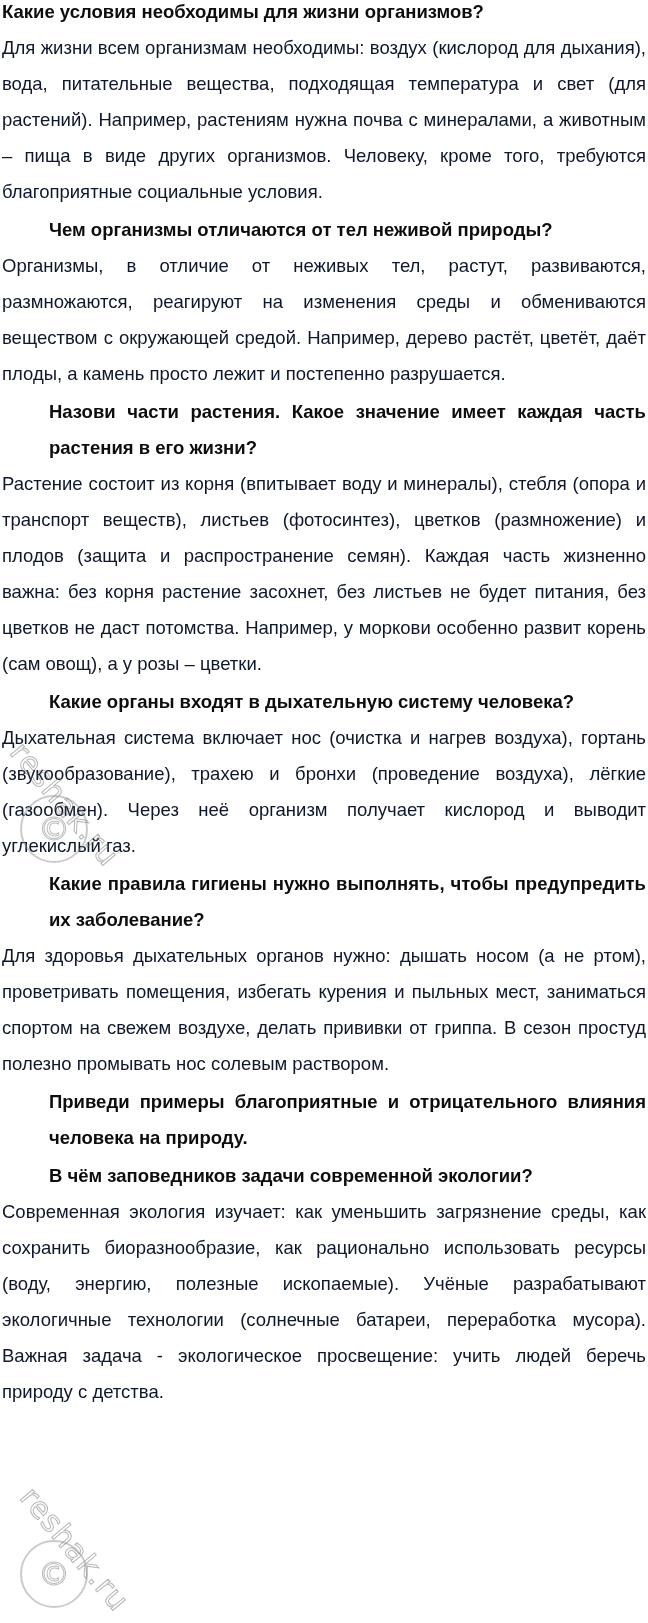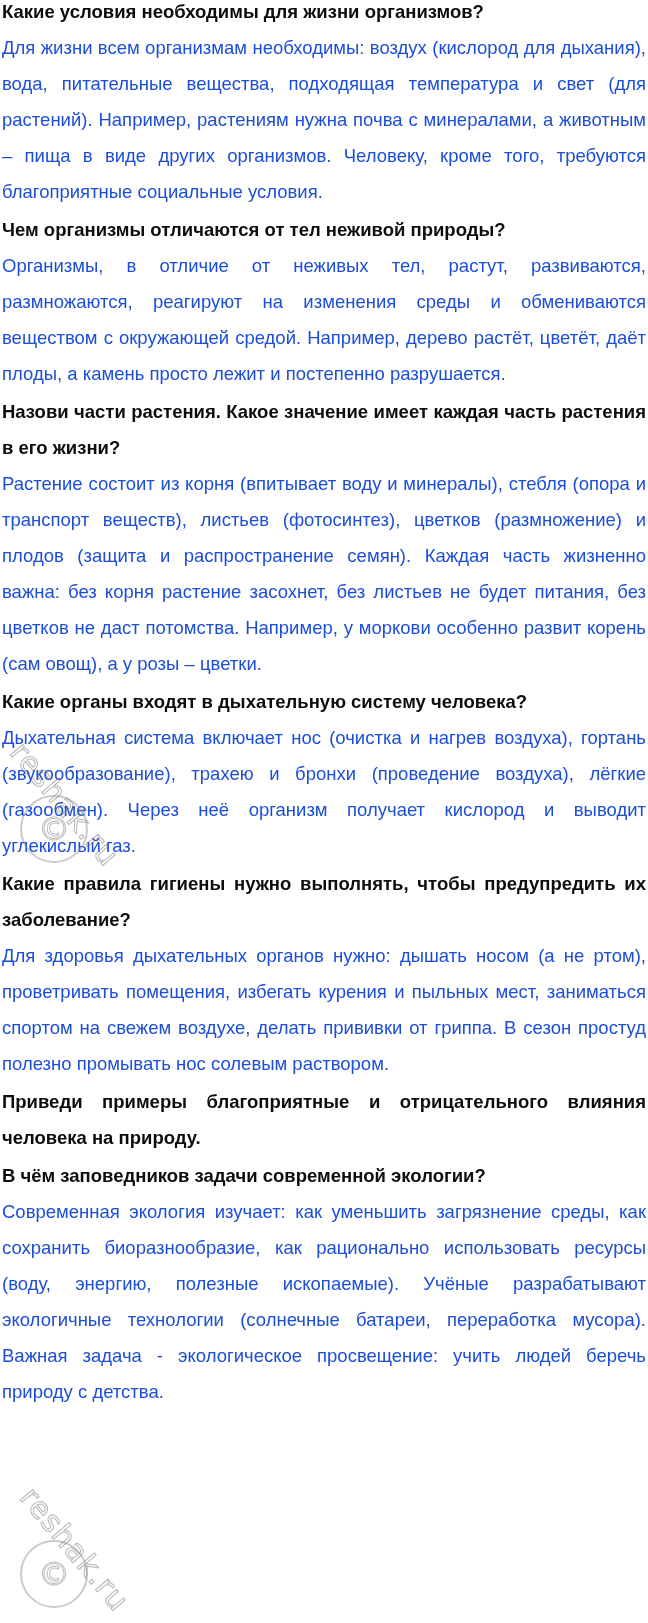--- a/index.html
+++ b/index.html
@@ -33,24 +33,24 @@
       text-align: justify;
       text-align-last: left;
       color: #0d0d0d;
     }
     .answer {
       font-size: 18.5px;
       line-height: 36px;
       margin: 0 0 2px 0;
       text-align: justify;
       text-align-last: left;
-      color: #1d4ed8;
+      color: #0f172a;
     }
     .q0 { margin-top: -6px; }
-    .qa + .qa .question { margin-top: 2px; }
+    .qa + .qa .question { margin-top: 2px; margin-left: 47px; }
 
     .watermark {
       position: absolute;
       pointer-events: none;
       color: rgba(120,120,120,0.45);
       font-family: "DejaVu Sans", sans-serif;
     }
     .wm-text {
       position: absolute;
       font-size: 30px;

